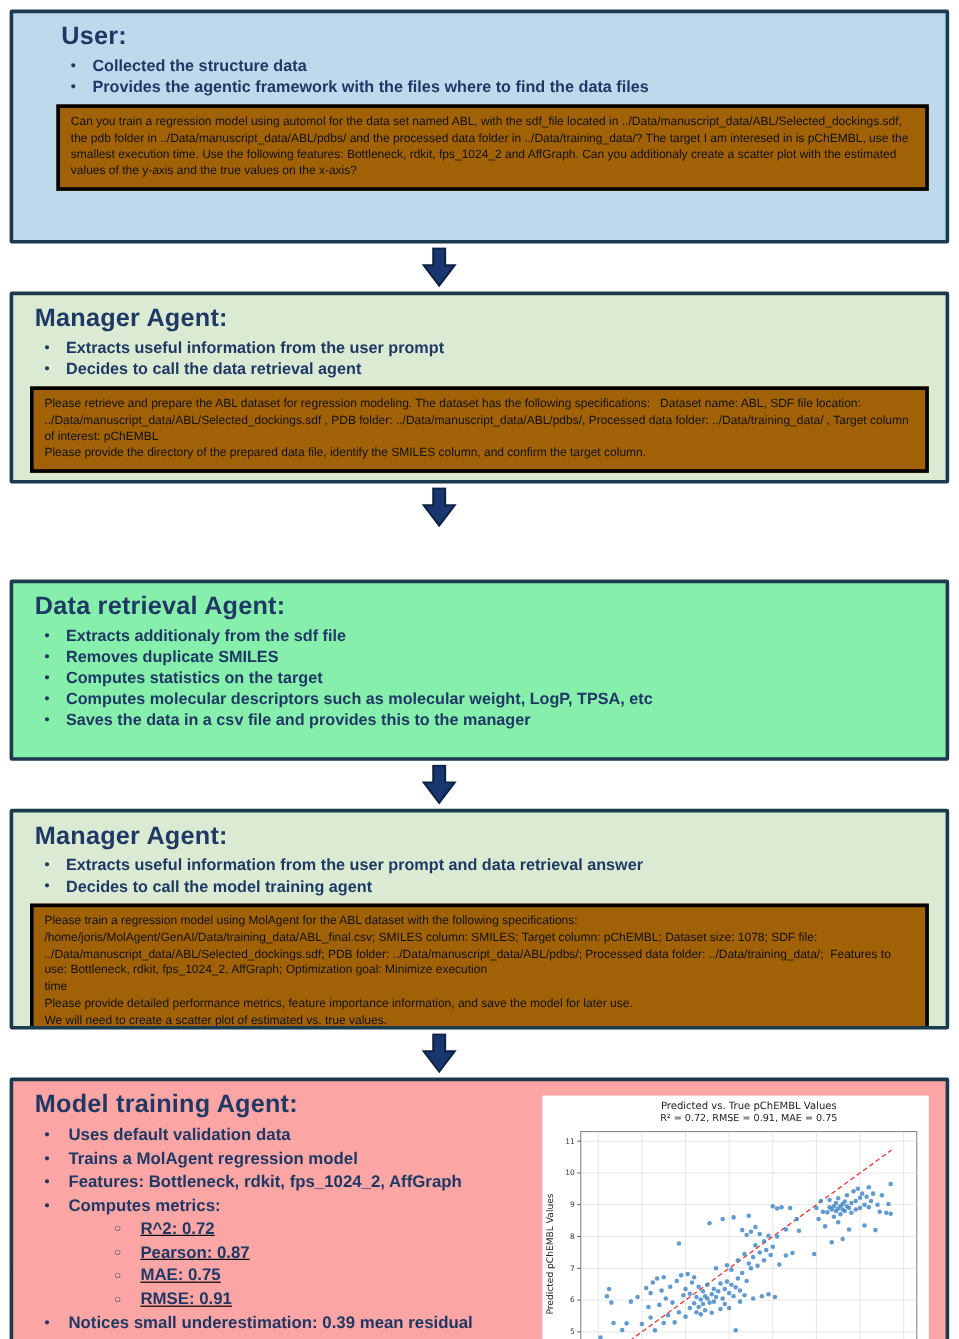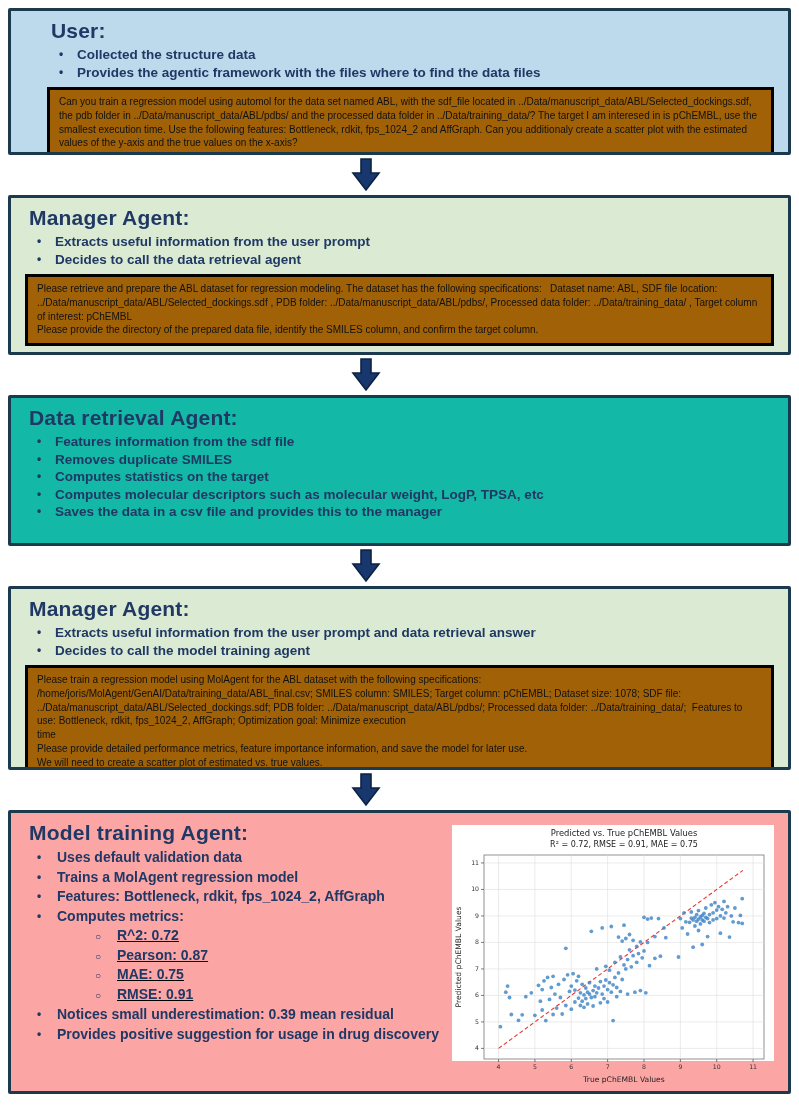--- a/index.html
+++ b/index.html
@@ -46,21 +46,21 @@
     margin-top:6px;
     padding:5px 9px 6px 9px;
     font-size:10px;
     line-height:13.8px;
     color:#111;
     white-space:pre-wrap;
   }
   .gap{height:40px;display:flex;align-items:center;}
   .gap svg{margin-left:343px;display:block;}
   
-  #sec-user{height:147px;padding-left:36px;}
+  #sec-user{height:195px;padding-left:36px;}
   #sec-manager-1{height:160px;}
   #sec-data-retrieval{height:151px;}
   #sec-manager-2{height:184px;}
   #sec-model-training{height:284px;display:flex;}
   
   .mt-left{flex:1;padding-right:4px;}
   #sec-model-training ul.bullets li{font-size:14px;line-height:19.5px;padding-left:26px;}
   ul.subbullets{list-style:none;margin:0 0 0 66px;text-decoration:underline;}
   ul.subbullets li{
     position:relative;padding-left:26px;
@@ -107,24 +107,24 @@
     <div class="msg-box">Please retrieve and prepare the ABL dataset for regression modeling. The dataset has the following specifications:   Dataset name: ABL, SDF file location: ../Data/manuscript_data/ABL/Selected_dockings.sdf , PDB folder: ../Data/manuscript_data/ABL/pdbs/, Processed data folder: ../Data/training_data/ , Target column of interest: pChEMBL
 Please provide the directory of the prepared data file, identify the SMILES column, and confirm the target column.</div>
   </div>
 
   <div class="gap">
     <svg width="30" height="34" viewBox="0 0 30 34">
       <path class="arrow-shape" d="M10 1 L20 1 L20 15 L28 15 L15 32 L2 15 L10 15 Z" fill="#17376e" stroke="#0d2240" stroke-width="1.6"></path>
     </svg>
   </div>
 
-  <div class="section" id="sec-data-retrieval" style="background-color: #14b8a6;">
+  <div class="section" id="sec-data-retrieval" style="background-color: #86efac; margin-top: 40px;">
     <div class="section-title">Data retrieval Agent:</div>
     <ul class="bullets">
-      <li>Features information from the sdf file</li>
+      <li>Extracts additionaly from the sdf file</li>
       <li>Removes duplicate SMILES</li>
       <li>Computes statistics on the target</li>
       <li>Computes molecular descriptors such as molecular weight, LogP, TPSA, etc</li>
       <li>Saves the data in a csv file and provides this to the manager</li>
     </ul>
   </div>
 
   <div class="gap">
     <svg width="30" height="34" viewBox="0 0 30 34">
       <path class="arrow-shape" d="M10 1 L20 1 L20 15 L28 15 L15 32 L2 15 L10 15 Z" fill="#17376e" stroke="#0d2240" stroke-width="1.6"></path>

